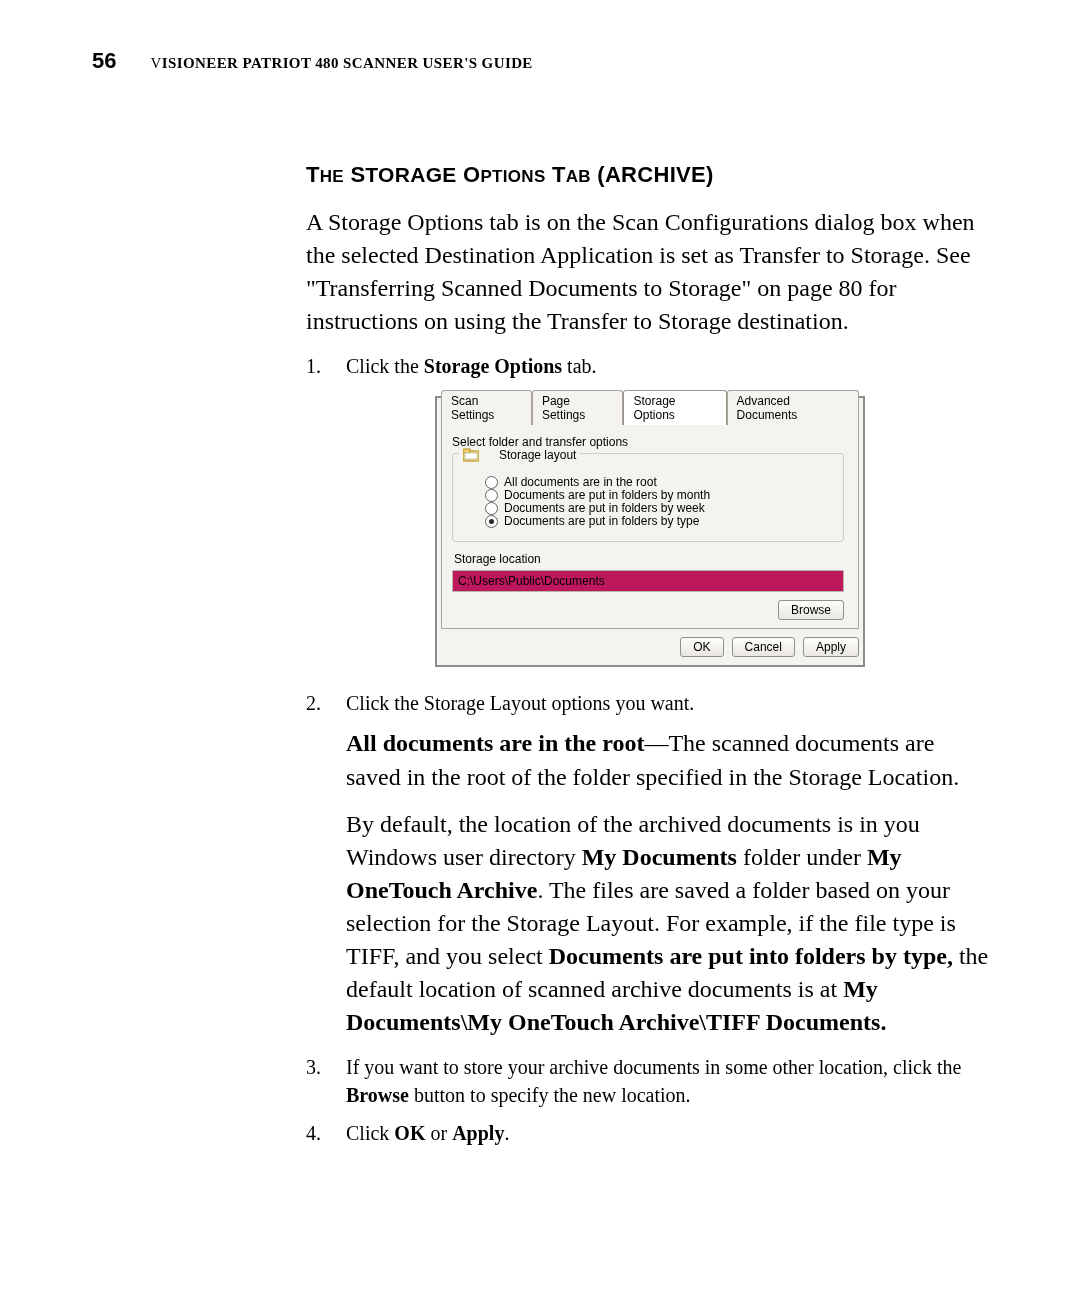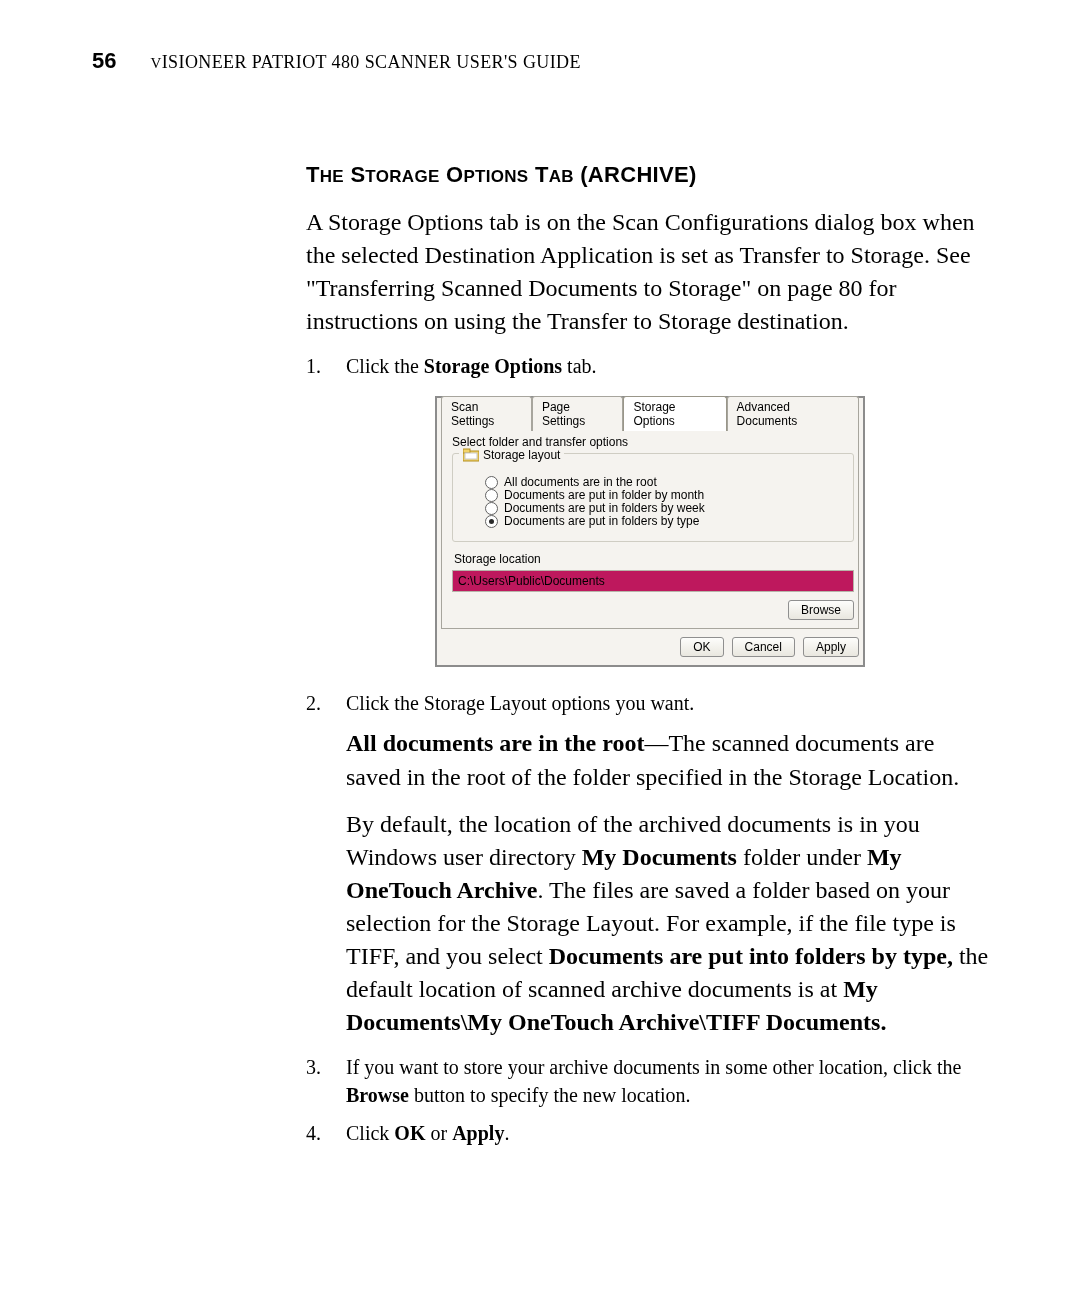--- a/index.html
+++ b/index.html
@@ -76,42 +76,42 @@
   border: 2px solid #8c8c8c;
   background: #f5f3ef;
   font-family: Tahoma, Arial, sans-serif;
   font-size: 12px;
   color: #000;
   padding: 4px 4px 8px 4px;
   box-sizing: border-box;
 }
 .tabs {
   display: flex;
-  align-items: center;
+  align-items: flex-end;
   height: 23px;
 }
 .tab {
   padding: 3px 9px;
   border: 1px solid #a7a59d;
   border-bottom: none;
   background: #f5f3ef;
   margin-right: 0px;
   border-radius: 3px 3px 0 0;
   font-size: 12px;
   position: relative;
 }
 .tab.active {
   background: #ffffff;
   border-color: #999689;
   z-index: 2;
 }
 .tab-body {
   border: 1px solid #a7a59d;
   background: #f5f3ef;
-  padding: 10px 4px 8px 10px;
+  padding: 10px 14px 8px 10px;
   margin-top: -1px;
 }
 .group-label {
   font-size: 12px;
   margin-bottom: 4px;
   padding-left: 0;
 }
 .fieldset {
   border: 1px solid #cfcdc3;
   border-radius: 3px;
@@ -120,21 +120,21 @@
   position: relative;
 }
 .fieldset .legend {
   position: relative;
   top: -14px;
   left: -4px;
   background: #f5f3ef;
   padding: 0 4px;
   display: inline-flex;
   align-items: center;
-  gap: 4px;
+  gap: 20px;
   font-size: 12px;
 }
 .fieldset .legend .folder-icon svg { display: block; }
 .radio-row {
   display: flex;
   align-items: center;
   gap: 6px;
   margin: -4px 0 3px 22px;
   font-size: 12px;
 }
@@ -179,28 +179,28 @@
   margin-top: 8px;
 }
 </style>
 </head>
 <body>
 <div class="page">
 
 <div class="header">
   <span class="pagenum">56</span>
   <span class="running">
-    <span>V</span><span class="caps" style="font-size:18px;">ISIONEER PATRIOT 480 SCANNER USER'S GUIDE</span>
+    <span>V</span><span class="caps" style="font-size:15px;font-weight:bold;">ISIONEER PATRIOT 480 SCANNER USER'S GUIDE</span>
   </span>
 </div>
 
 <div class="body-col">
 
   <h2 class="section-title">
-    <span>T</span><span style="font-size:17px">HE</span><span> S</span><span style="font-size:17px">TORAGE</span><span> O</span><span style="font-size:17px">PTIONS</span><span> T</span><span style="font-size:17px">AB</span><span> (A</span><span style="font-size:22px">RCHIVE</span><span>)</span>
+    <span>T</span><span style="font-size:17px">HE</span><span> S</span><span style="font-size:21px">TORAGE</span><span> O</span><span style="font-size:17px">PTIONS</span><span> T</span><span style="font-size:17px">AB</span><span> (A</span><span style="font-size:22px">RCHIVE</span><span>)</span>
   </h2>
 
   <p class="big">A Storage Options tab is on the Scan Configurations dialog box when the selected Destination Application is set as Transfer to Storage. See "Transferring Scanned Documents to Storage" on page 80 for instructions on using the Transfer to Storage destination.</p>
 
   <ul class="list">
     <li>
       <span class="num">1.</span>
       <span class="txt">
         <span>Click the </span><span class="bold">Storage Options</span><span> tab.</span>
       </span>
@@ -227,21 +227,21 @@
                   </svg>
             </span>
             <span>Storage layout</span>
           </span>
           <div class="radio-row">
             <span class="radio"></span>
             <span>All documents are in the root</span>
           </div>
           <div class="radio-row">
             <span class="radio"></span>
-            <span>Documents are put in folder by month</span>
+            <span>Documents are put in folders by month</span>
           </div>
           <div class="radio-row">
             <span class="radio"></span>
             <span>Documents are put in folders by week</span>
           </div>
           <div class="radio-row">
             <span class="radio">
                   <span class="dot"></span>
                 </span>
             <span>Documents are put in folders by type</span>

